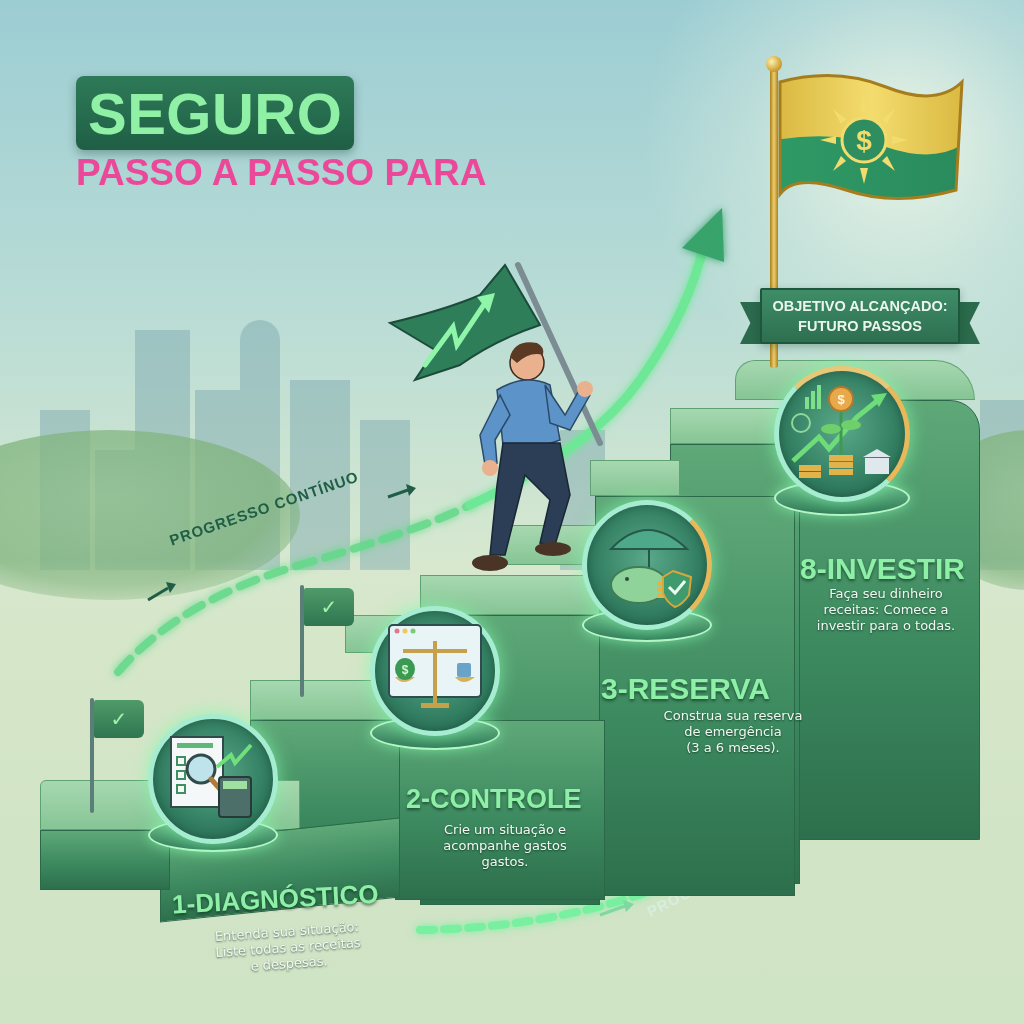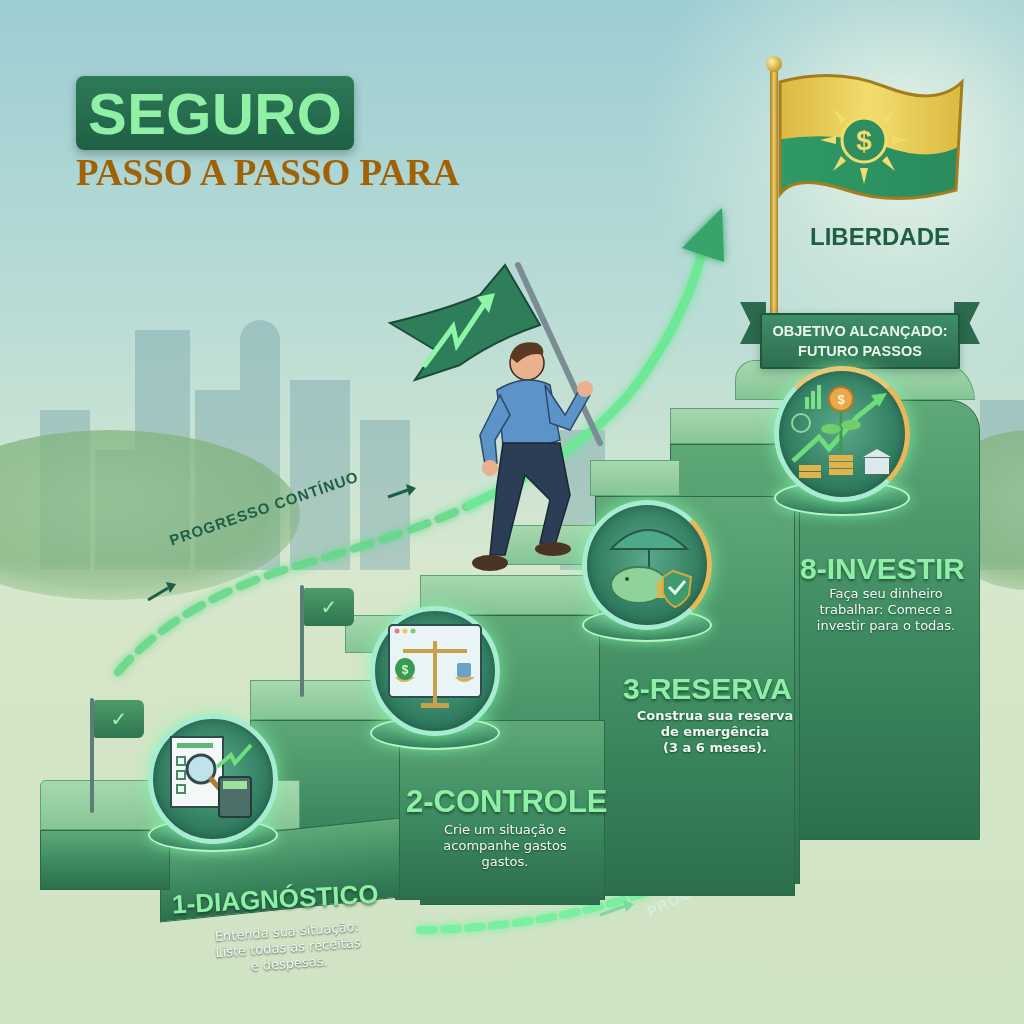--- a/index.html
+++ b/index.html
@@ -40,42 +40,41 @@
     background: linear-gradient(180deg, #2e7a58 0%, #1f5f45 100%);
     border-radius: 8px; padding: 0 12px; height: 74px; display: flex; align-items: center;
     box-shadow: 0 4px 10px rgba(20,60,45,0.35);
   }
   .title-green {
     font-family: "Liberation Sans", sans-serif; font-weight: 700; font-size: 58px;
     color: #8ff0a6; letter-spacing: 0.5px;
   }
   .subtitle {
     left: 76px; top: 150px; width: 620px;
-    font-family: Liberation Serif, serif; font-weight: 700; font-size: 37px;
-    line-height: 46px; color: #a16207;
+    font-family: Liberation Sans, sans-serif; font-weight: 700; font-size: 37px;
+    line-height: 46px; color: #ec4899;
   }
 
   
   .pole { left: 770px; top: 62px; width: 8px; height: 306px;
     background: linear-gradient(90deg, #a7801f, #f0cd6b, #a7801f); border-radius: 3px; }
   .pole-top { left: 766px; top: 56px; width: 16px; height: 16px; border-radius: 50%;
     background: radial-gradient(circle at 35% 35%, #fff0b0, #c99a2a 70%); }
 
   .liberdade {
     left: 780px; top: 222px; width: 200px; text-align: center;
     font-family: "Liberation Sans", sans-serif; font-weight: 700; font-size: 24px;
     line-height: 30px; color: #1f5e45;
   }
   .ribbon {
     left: 760px; top: 288px; width: 200px; height: 56px;
     background: linear-gradient(180deg, #3f8d68 0%, #2d6f50 100%);
     border: 2px solid #1f573e; border-radius: 2px;
     display: flex; flex-direction: column; align-items: center; justify-content: center;
     box-shadow: 0 3px 8px rgba(20,60,40,0.3);
-    margin-top: 25px;
   }
   .ribbon-tail {
     top: 302px; width: 26px; height: 42px; background: #2b6a4c;
   }
   .ribbon-line {
     font-family: "Liberation Sans", sans-serif; font-weight: 700; font-size: 14.5px;
     line-height: 20px; color: #eaf6ec;
   }
 
   
@@ -237,21 +236,20 @@
     <polygon points="57,37 70,47 65,52"></polygon>
       <polygon points="119,37 106,47 111,52"></polygon>
     <polygon points="57,99 70,89 65,84"></polygon>
       <polygon points="119,99 106,89 111,84"></polygon>
   </g>
   <circle cx="88" cy="68" r="22" fill="#2e8e60" stroke="#f3dc6e" stroke-width="3"></circle>
   <text x="88" y="78" text-anchor="middle" font-family="Liberation Sans, sans-serif" font-weight="700" font-size="28" fill="#f3dc6e">$</text>
 </svg>
 
 <div class="abs liberdade">
-  <div>LIBERDADE</div>
 </div>
 <div class="abs ribbon-tail" style="left:740px;clip-path:polygon(0 0,100% 0,100% 100%,0 100%,40% 50%);"></div>
 <div class="abs ribbon-tail" style="left:954px;clip-path:polygon(0 0,100% 0,60% 50%,100% 100%,0 100%);"></div>
 <div class="abs ribbon">
   <div class="ribbon-line">OBJETIVO ALCANÇADO:</div>
   <div class="ribbon-line">FUTURO PASSOS</div>
 </div>
 
 <div class="abs mini-pole" style="left:90px;top:698px;width:4px;height:115px;"></div>
 <div class="abs mini-flag" style="left:94px;top:700px;width:50px;height:38px;">✓</div>
@@ -354,32 +352,32 @@
   </svg>
 </div>
 
 <div class="abs step-label" style="left:172px;top:884px;font-size:26px;transform:rotate(-3deg);">1-DIAGNÓSTICO</div>
 <div class="abs step-desc" style="left:188px;top:924px;width:200px;transform:rotate(-4deg);">
   <div>Entenda sua situação:</div>
   <div>Liste todas as receitas</div>
   <div>e despesas.</div>
 </div>
 
-<div class="abs step-label" style="left:406px;top:784px;font-size:31px;">2-CONTROLE</div>
+<div class="abs step-label" style="left:406px;top:784px;font-size:27px;">2-CONTROLE</div>
 <div class="abs step-desc" style="left:410px;top:822px;width:190px;">
   <div>Crie um situação e</div>
   <div>acompanhe gastos</div>
   <div>gastos.</div>
 </div>
 
-<div class="abs step-label" style="left:623px;top:672px;font-size:30px;">3-RESERVA</div>
-<div class="abs step-desc" style="left:630px;top:708px;width:170px;font-weight:bold;">
+<div class="abs step-label" style="left:601px;top:672px;font-size:30px;">3-RESERVA</div>
+<div class="abs step-desc" style="left:648px;top:708px;width:170px;">
   <div>Construa sua reserva</div>
   <div>de emergência</div>
   <div>(3 a 6 meses).</div>
 </div>
 
 <div class="abs step-label" style="left:800px;top:552px;font-size:30px;">8-INVESTIR</div>
 <div class="abs step-desc" style="left:796px;top:586px;width:180px;">
   <div>Faça seu dinheiro</div>
-  <div>trabalhar: Comece a</div>
+  <div>receitas: Comece a</div>
   <div>investir para o todas.</div>
 </div>
 
 </body></html>

